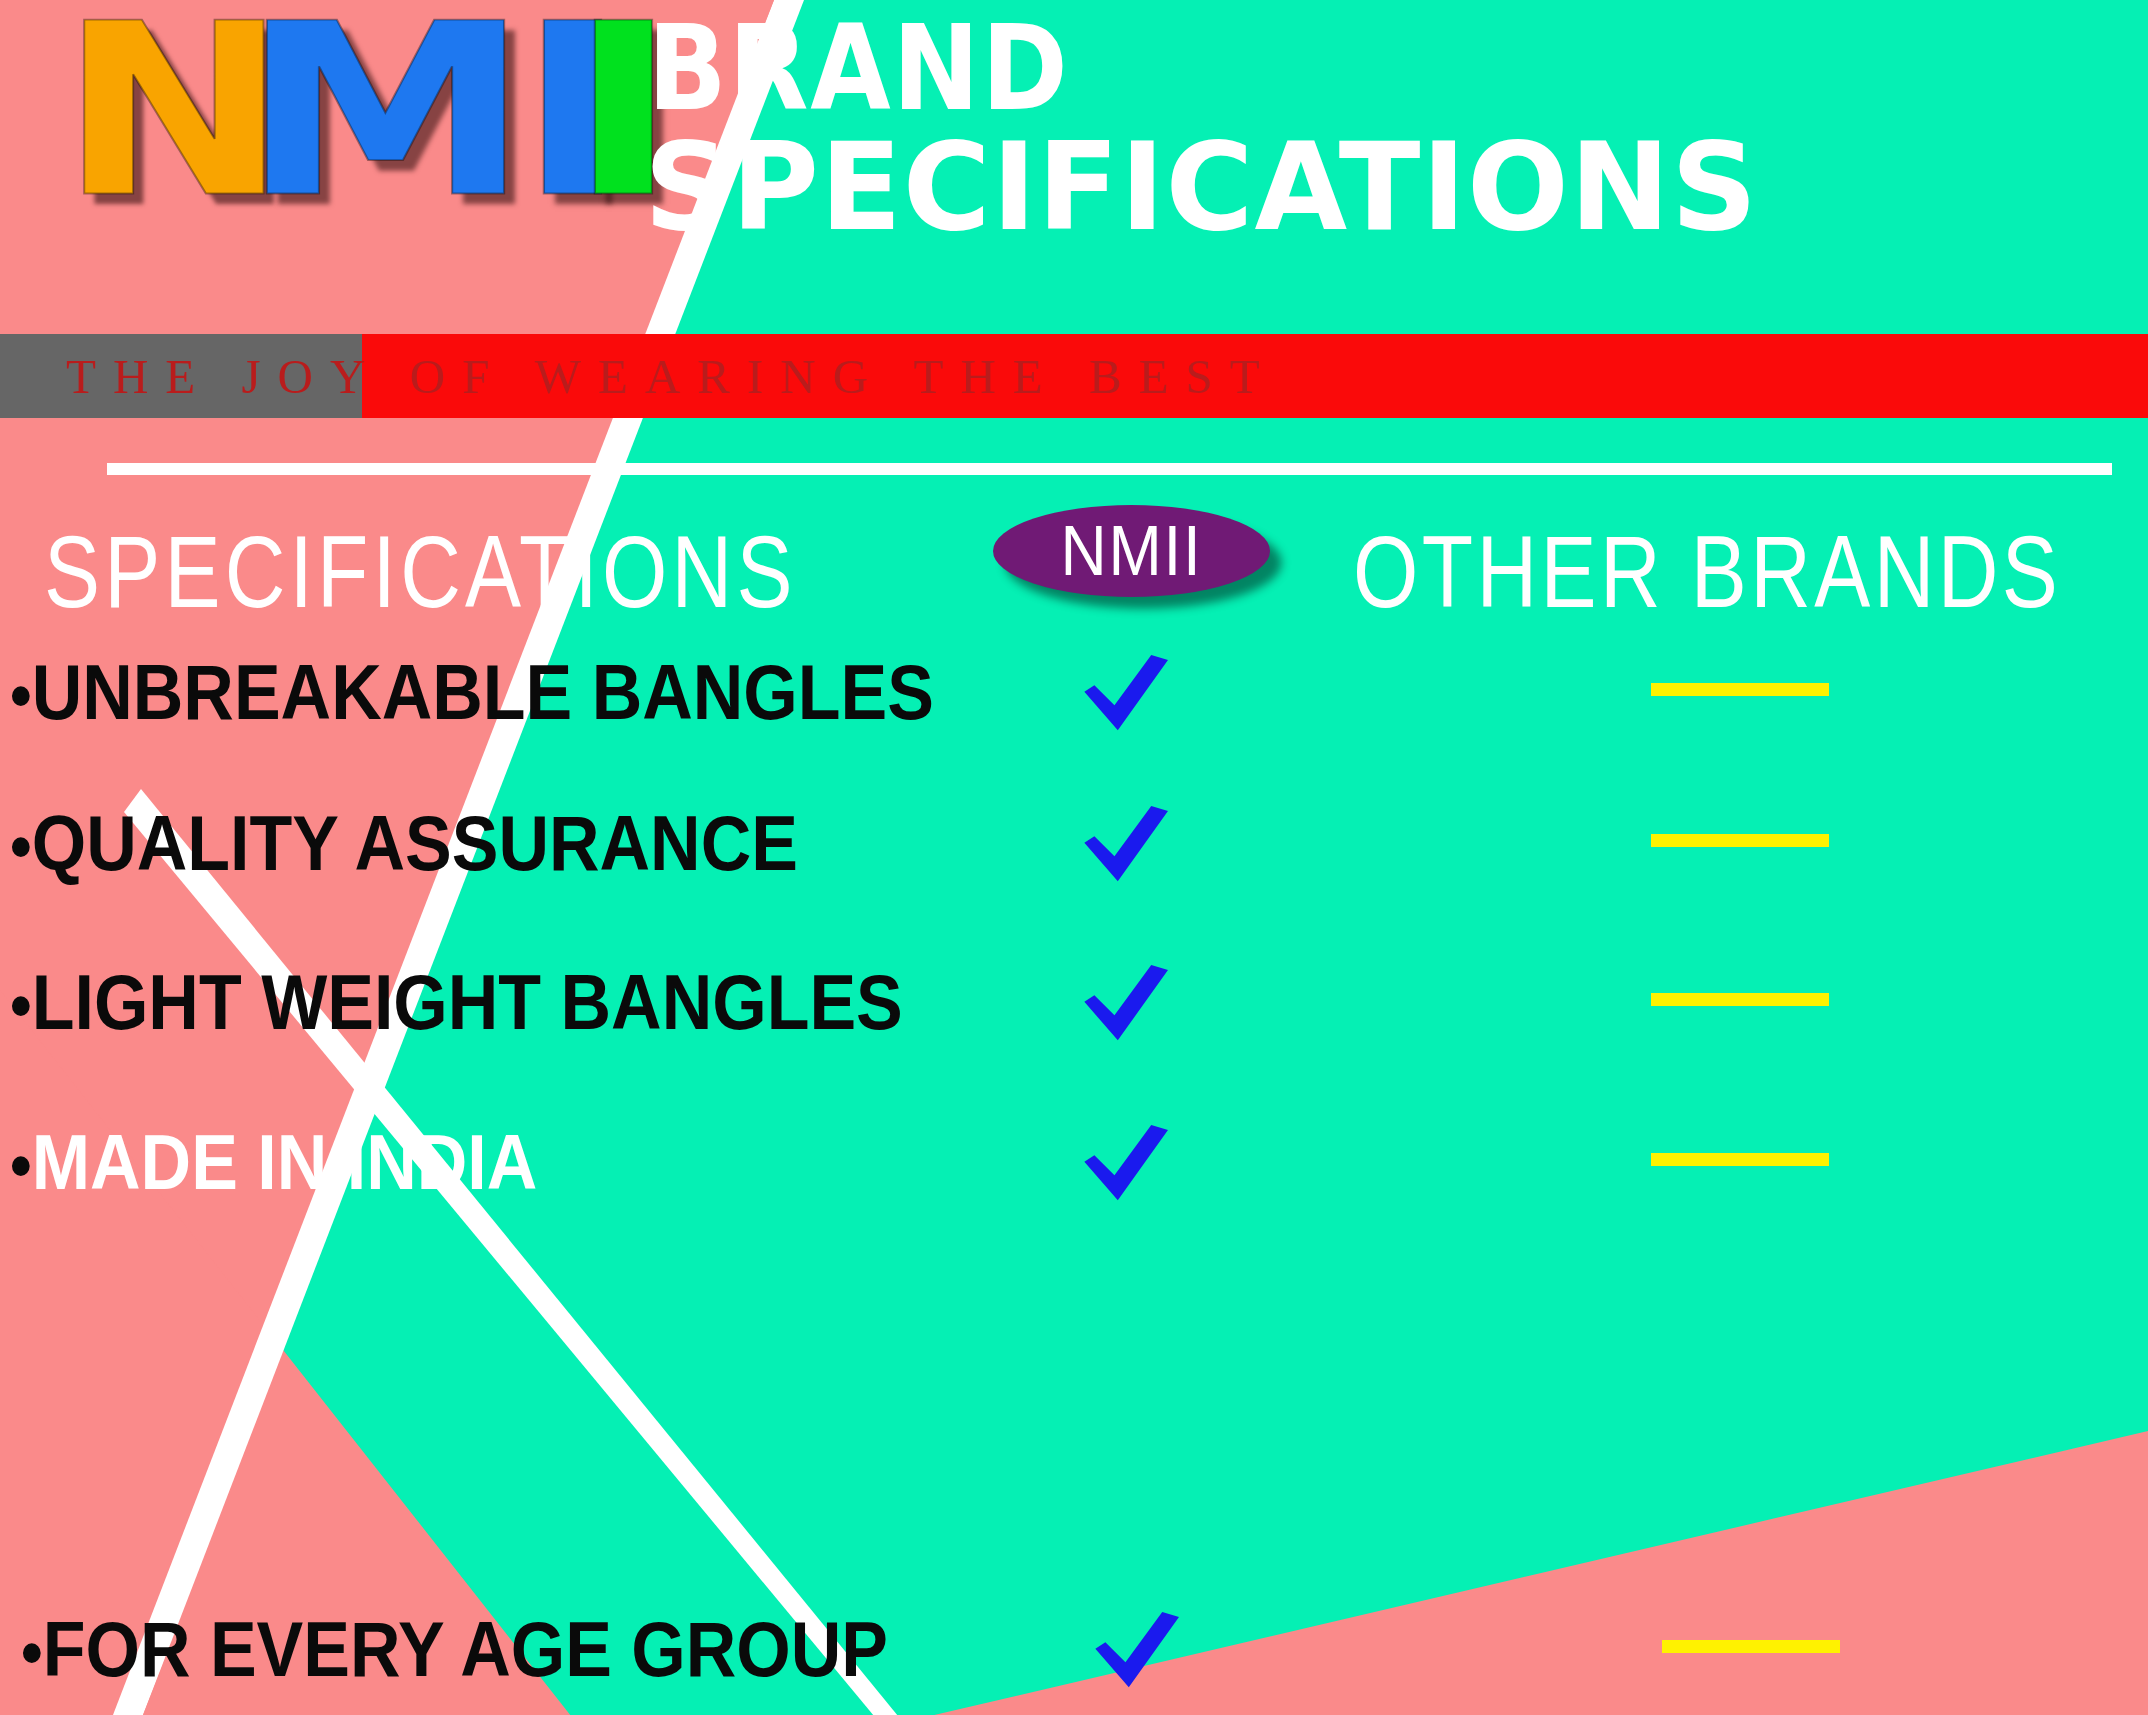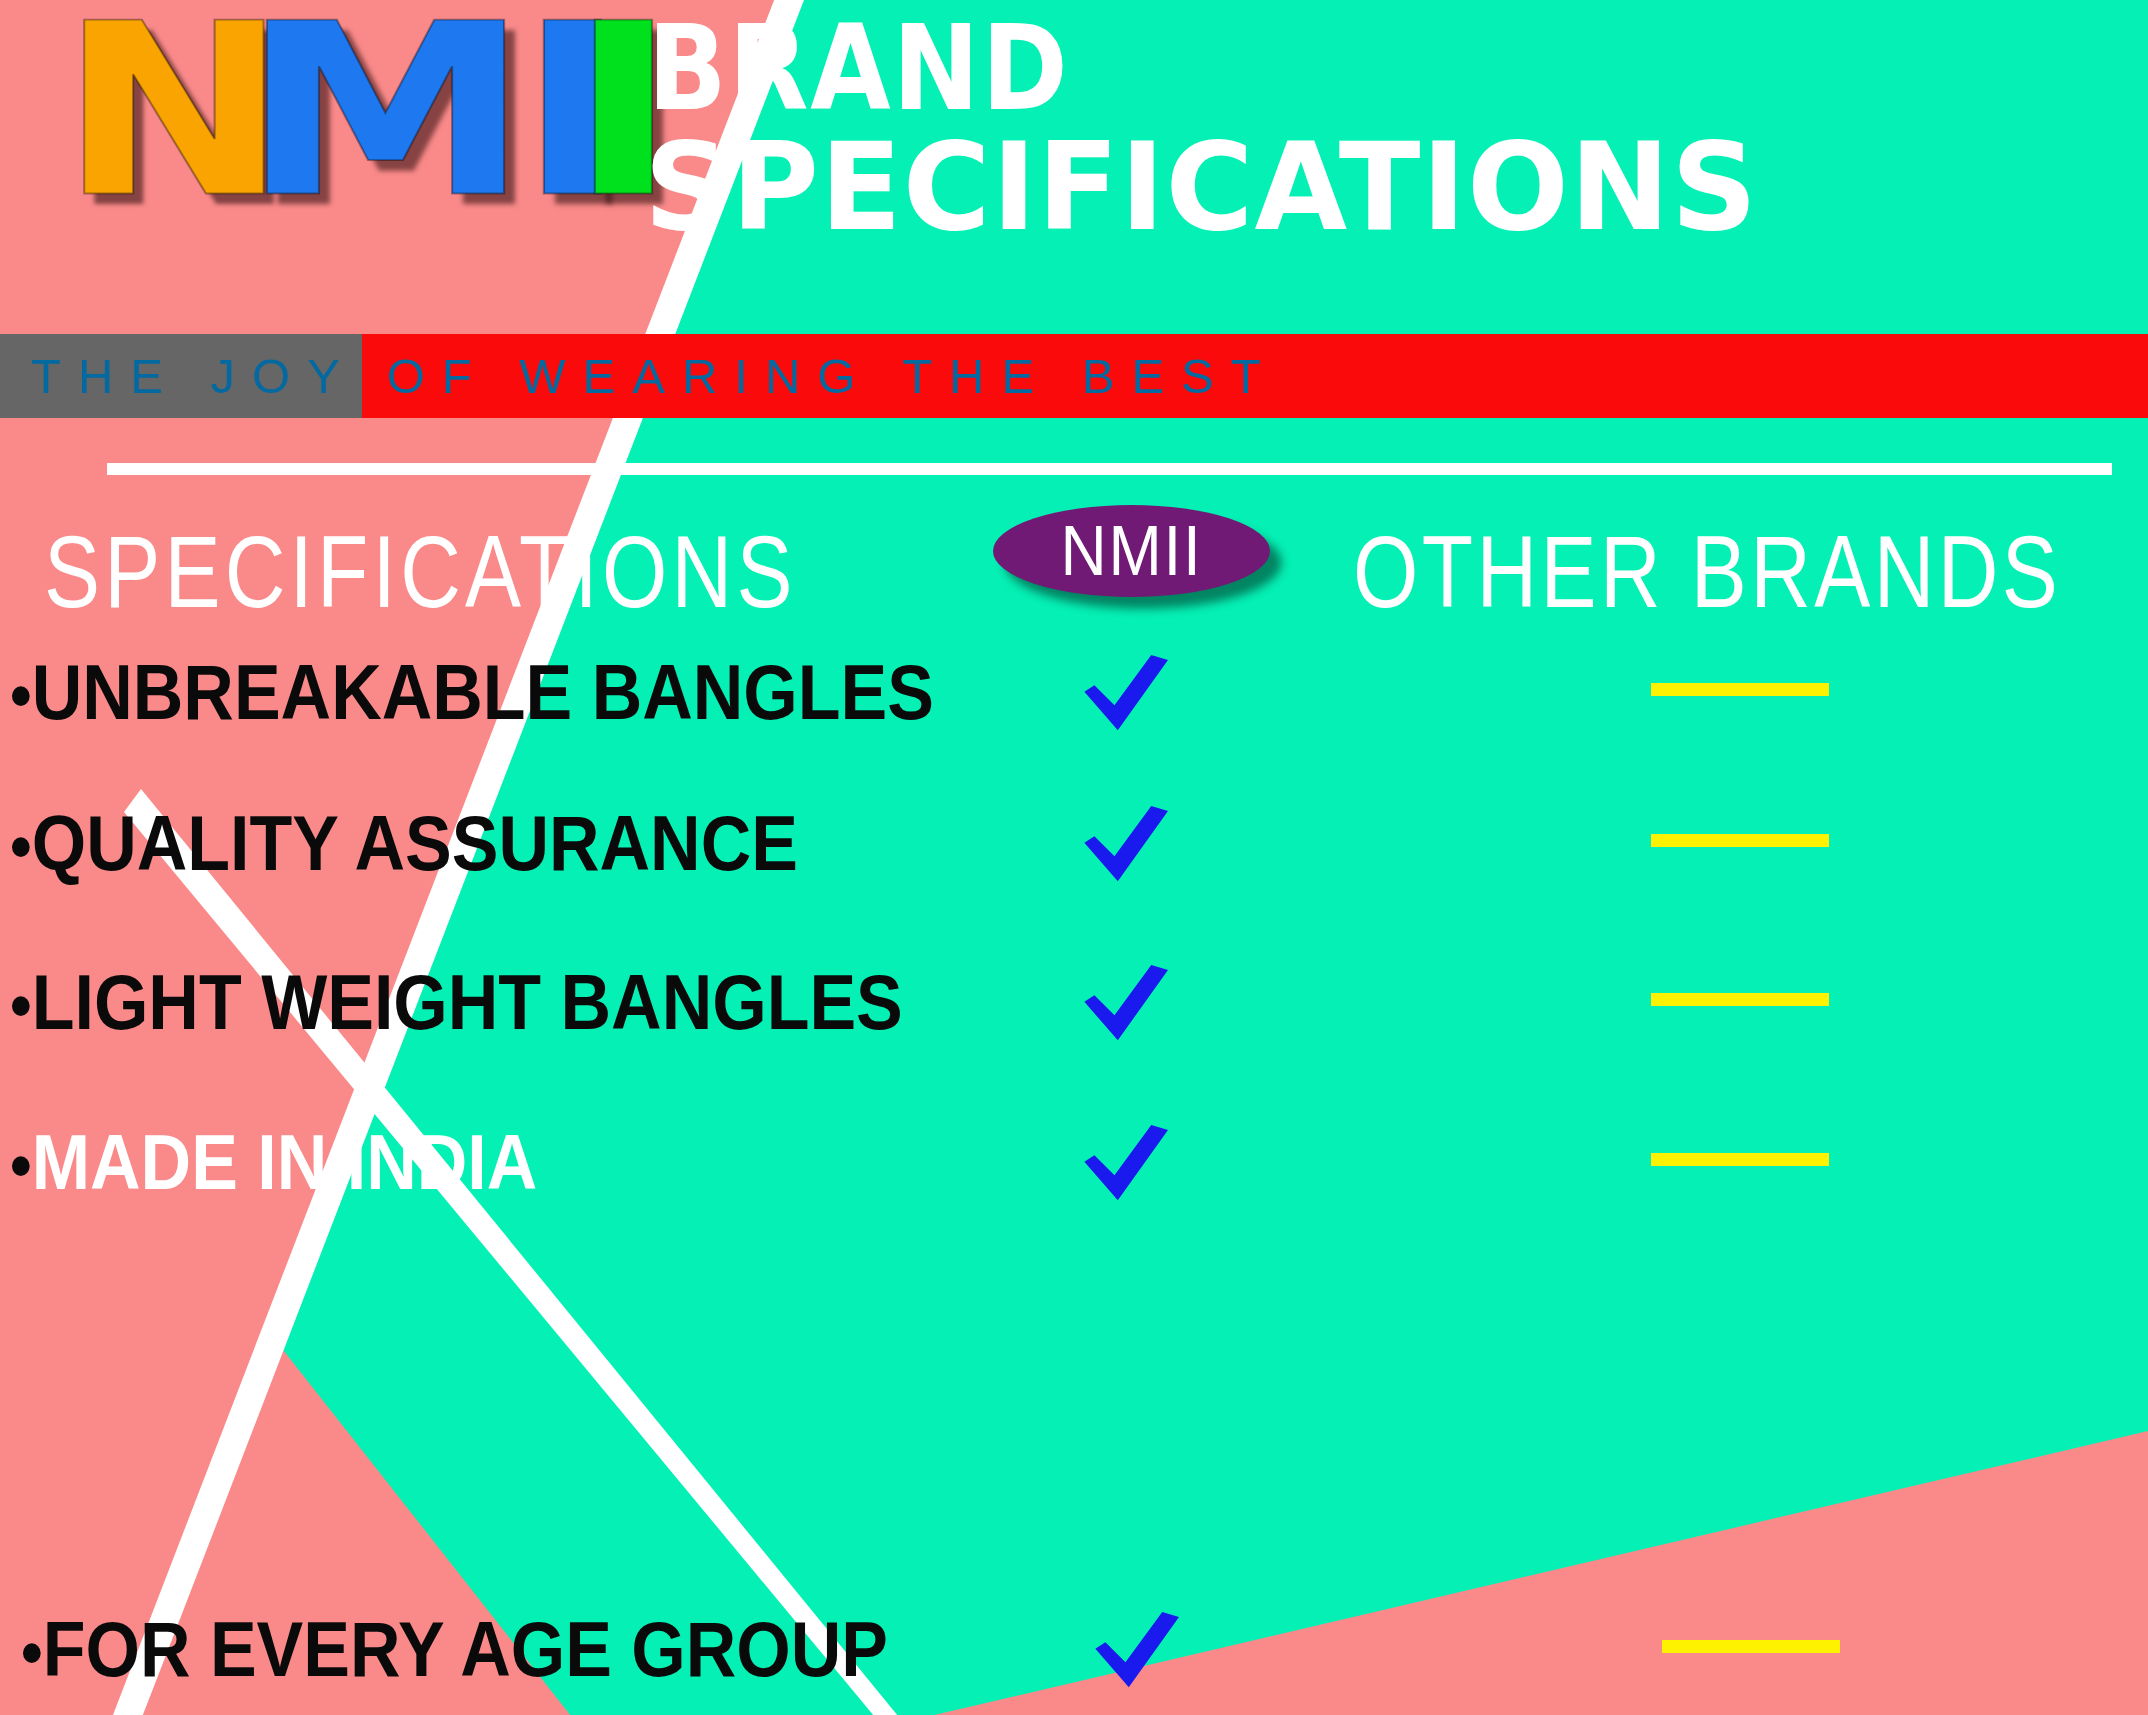--- a/index.html
+++ b/index.html
@@ -82,23 +82,23 @@
     position:absolute;left:0;top:334px;width:362px;height:84px;
     background:#666666;
   }
   .tag-red{
     position:absolute;left:362px;top:334px;width:1786px;height:84px;
     background:#FA0A0A;
   }
   .tag-text{
     position:absolute;left:0;top:334px;width:2148px;height:84px;
     display:flex;align-items:center;
-    color:#0369a1;font-size:49px;letter-spacing:17px;
-    font-family:Liberation Sans, sans-serif;
-    padding-left:31px;box-sizing:border-box;
+    color:#b91c1c;font-size:49px;letter-spacing:17px;
+    font-family:Liberation Serif, serif;
+    padding-left:66px;box-sizing:border-box;
     white-space:nowrap;
   }
 
   
   .hrule{
     position:absolute;left:107px;top:463px;width:2005px;height:11.7px;
     background:#FFFFFF;
   }
 
   

